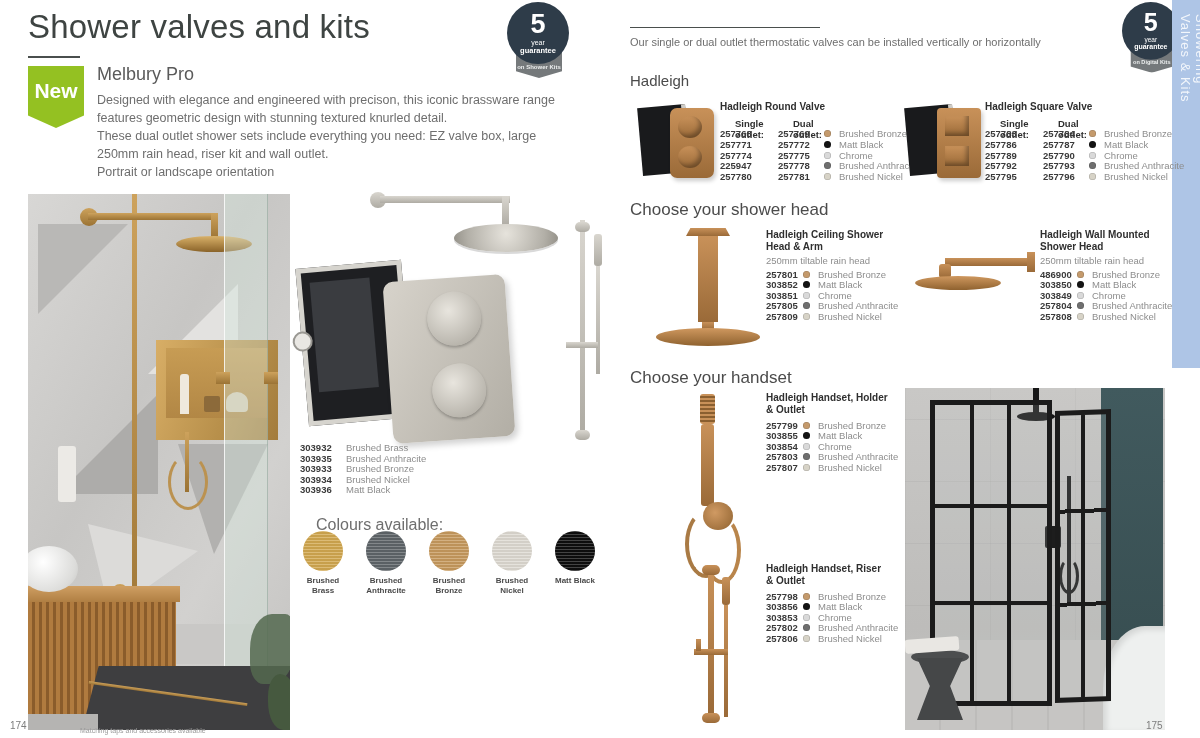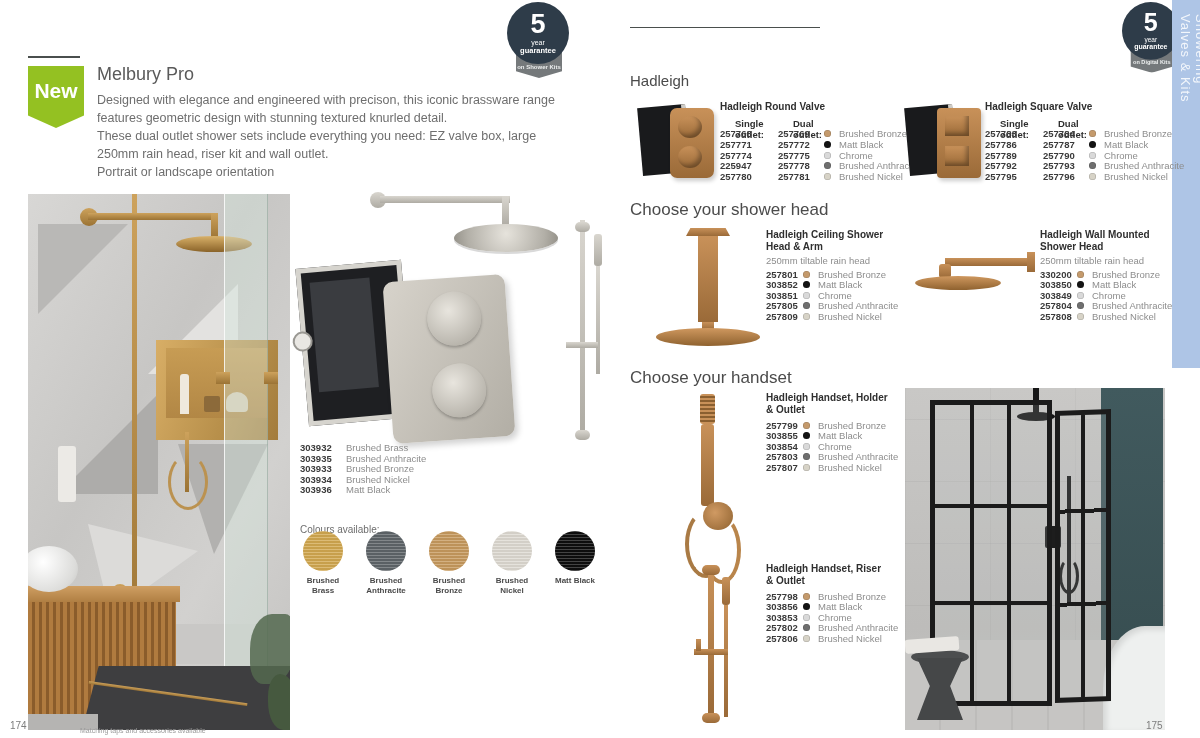--- a/index.html
+++ b/index.html
@@ -80,20 +80,21 @@
     background:linear-gradient(#c9c8c6,#bdbcba 70%,#c6c5c3);}
   .grid-panel{position:absolute;border:5px solid #1b1b1b;background:rgba(190,195,193,.18);
     background-image:linear-gradient(90deg,transparent calc(33% - 2px),#1b1b1b calc(33% - 2px),#1b1b1b calc(33% + 2px),transparent calc(33% + 2px),transparent calc(66% - 2px),#1b1b1b calc(66% - 2px),#1b1b1b calc(66% + 2px),transparent calc(66% + 2px)),
       linear-gradient(0deg,transparent calc(33% - 2px),#1b1b1b calc(33% - 2px),#1b1b1b calc(33% + 2px),transparent calc(33% + 2px),transparent calc(66% - 2px),#1b1b1b calc(66% - 2px),#1b1b1b calc(66% + 2px),transparent calc(66% + 2px));}
 </style>
 </head>
 <body>
 
 <div class="spread">
 
+  <div class="abs page-title" style="left:28px;top:8px;">Shower valves and kits</div>
   <div class="abs rule" style="left:28px;top:56px;width:52px;height:2px;"></div>
 
   <div class="badge5" style="left:507px;top:2px;">
     <div class="ribbon">on Shower Kits</div>
     <div class="circle">
       <span class="n">5</span>
       <span class="u">year</span>
       <span class="w">guarantee</span>
     </div>
   </div>
@@ -189,21 +190,21 @@
     <div class="frow" style="grid-template-columns:46px auto;">
         <span class="code">303934</span>
         <span class="finish">Brushed Nickel</span>
       </div>
     <div class="frow" style="grid-template-columns:46px auto;">
         <span class="code">303936</span>
         <span class="finish">Matt Black</span>
       </div>
   </div>
 
-  <div class="abs" style="left:300px;top:516px;font-size:10px;color:#6e6e6e;margin-top:8px;">Colours available:</div>
+  <div class="abs" style="left:316px;top:516px;font-size:16px;color:#6e6e6e;">Colours available:</div>
 
   <div class="swatch-row">
     <div class="swatch">
         <div class="disc" style="background-color: rgb(210, 168, 80);"></div>
         <div class="nm">Brushed Brass</div>
       </div>
     <div class="swatch">
         <div class="disc" style="background-color: rgb(95, 101, 105);"></div>
         <div class="nm">Brushed Anthracite</div>
       </div>
@@ -218,20 +219,21 @@
     <div class="swatch">
         <div class="disc" style="background-color: rgb(14, 14, 14);"></div>
         <div class="nm">Matt Black</div>
       </div>
   </div>
 
   <div class="abs page-num" style="left:10px;top:720px;">174</div>
   <div class="abs small-note" style="left:80px;top:727px;">Matching taps and accessories available</div>
 
   <div class="abs rule" style="left:630px;top:27px;width:190px;height:1px;"></div>
+  <div class="abs" style="left:630px;top:36px;font-size:11px;color:#6e6e6e;">Our single or dual outlet thermostatic valves can be installed vertically or horizontally</div>
 
   <div class="badge5" style="left:1122px;top:2px;transform:scale(.93);transform-origin:top left;">
     <div class="ribbon">on Digital Kits</div>
     <div class="circle">
       <span class="n">5</span>
       <span class="u">year</span>
       <span class="w">guarantee</span>
     </div>
   </div>
 
@@ -384,21 +386,21 @@
     <div class="abs bronze" style="left:112px;top:4px;width:8px;height:20px;"></div>
     <div class="abs bronze" style="left:24px;top:16px;width:12px;height:14px;border-radius:3px;"></div>
     <div class="abs" style="left:0px;top:28px;width:86px;height:14px;border-radius:50%;background:linear-gradient(#cf985f,#8f622f);"></div>
   </div>
 
   <div class="ft" style="left:1040px;top:229px;">
     <div class="t-title">Hadleigh Wall Mounted</div>
     <div class="t-title">Shower Head</div>
     <div class="t-sub">250mm tiltable rain head</div>
     <div class="frow">
-        <span class="code">330200</span>
+        <span class="code">486900</span>
         <span class="dot" style="background-color: rgb(196, 154, 108);"></span>
         <span class="finish">Brushed Bronze</span>
       </div>
     <div class="frow">
         <span class="code">303850</span>
         <span class="dot" style="background-color: rgb(19, 19, 19);"></span>
         <span class="finish">Matt Black</span>
       </div>
     <div class="frow">
         <span class="code">303849</span>

